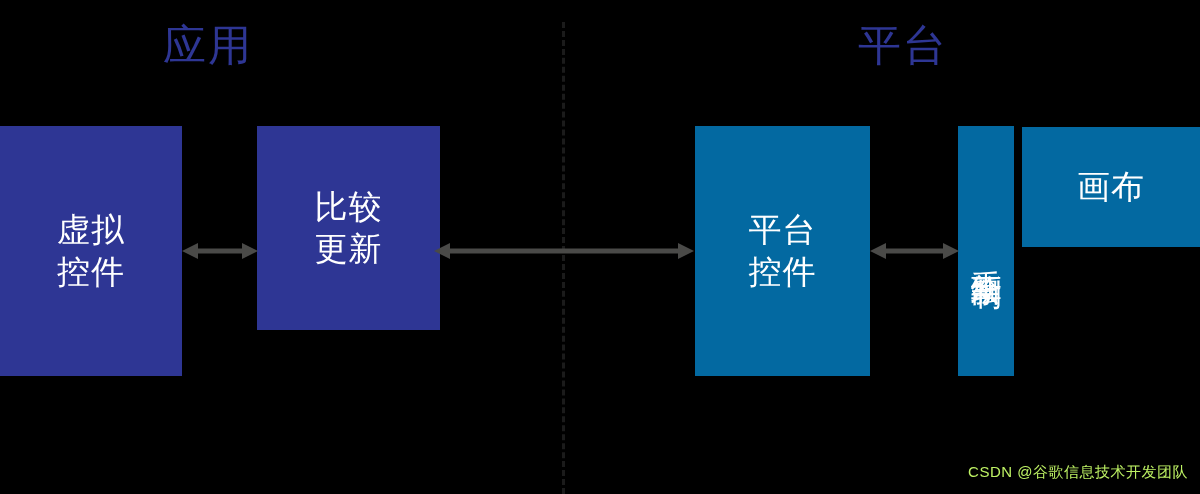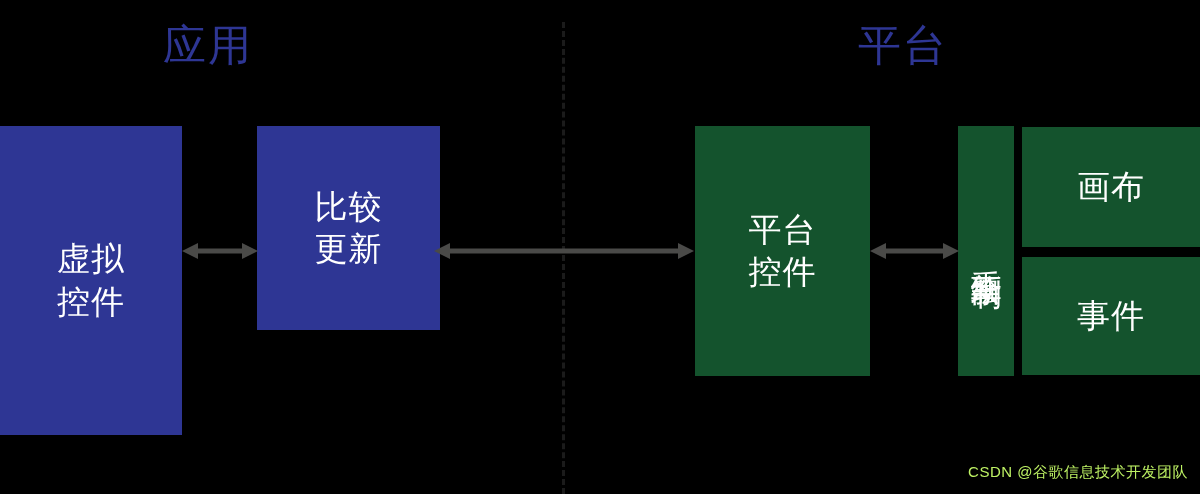--- a/index.html
+++ b/index.html
@@ -40,23 +40,23 @@
     align-items: center;
     justify-content: center;
     color: #FFFFFF;
     font-size: 33px;
     line-height: 1.28;
     text-align: center;
     letter-spacing: 1px;
     box-sizing: border-box;
   }
   .box-blue    { background: #2E3694; }
-  .box-crimson { background: #14532d; text-align: right; }
+  .box-crimson { background: #0369a1; text-align: right; }
 
-  .box-virtual  { left: 0px;    top: 126px; width: 182px; height: 309px; }
+  .box-virtual  { left: 0px;    top: 126px; width: 182px; height: 250px; }
   .box-compare  { left: 257px;  top: 126px; width: 183px; height: 204px; }
   .box-platform { left: 695px;  top: 126px; width: 175px; height: 250px; }
 
   
   .box-repaint {
     left: 958px; top: 126px; width: 56px; height: 250px;
     writing-mode: vertical-rl;
     text-orientation: upright;
     letter-spacing: 3px;
     font-size: 31px;
@@ -125,23 +125,20 @@
   </div>
 
   <div class="box box-crimson box-repaint">
     <span class="box-label">重新绘制</span>
   </div>
 
   <div class="box box-crimson box-canvas">
     <span class="box-label">画布</span>
   </div>
 
-  <div class="box box-crimson box-event">
-    <span class="box-label">事件</span>
-  </div>
 
   <svg class="arrow arrow-short-left" viewBox="0 0 76 22" preserveAspectRatio="none">
     <line x1="12" y1="11" x2="64" y2="11" stroke="#4a4a48" stroke-width="5"></line>
     <polygon points="0,11 16,3 16,19" fill="#4a4a48"></polygon>
     <polygon points="76,11 60,3 60,19" fill="#4a4a48"></polygon>
   </svg>
 
   <svg class="arrow arrow-long" viewBox="0 0 260 22" preserveAspectRatio="none">
     <line x1="12" y1="11" x2="248" y2="11" stroke="#4a4a48" stroke-width="5"></line>
     <polygon points="0,11 16,3 16,19" fill="#4a4a48"></polygon>

